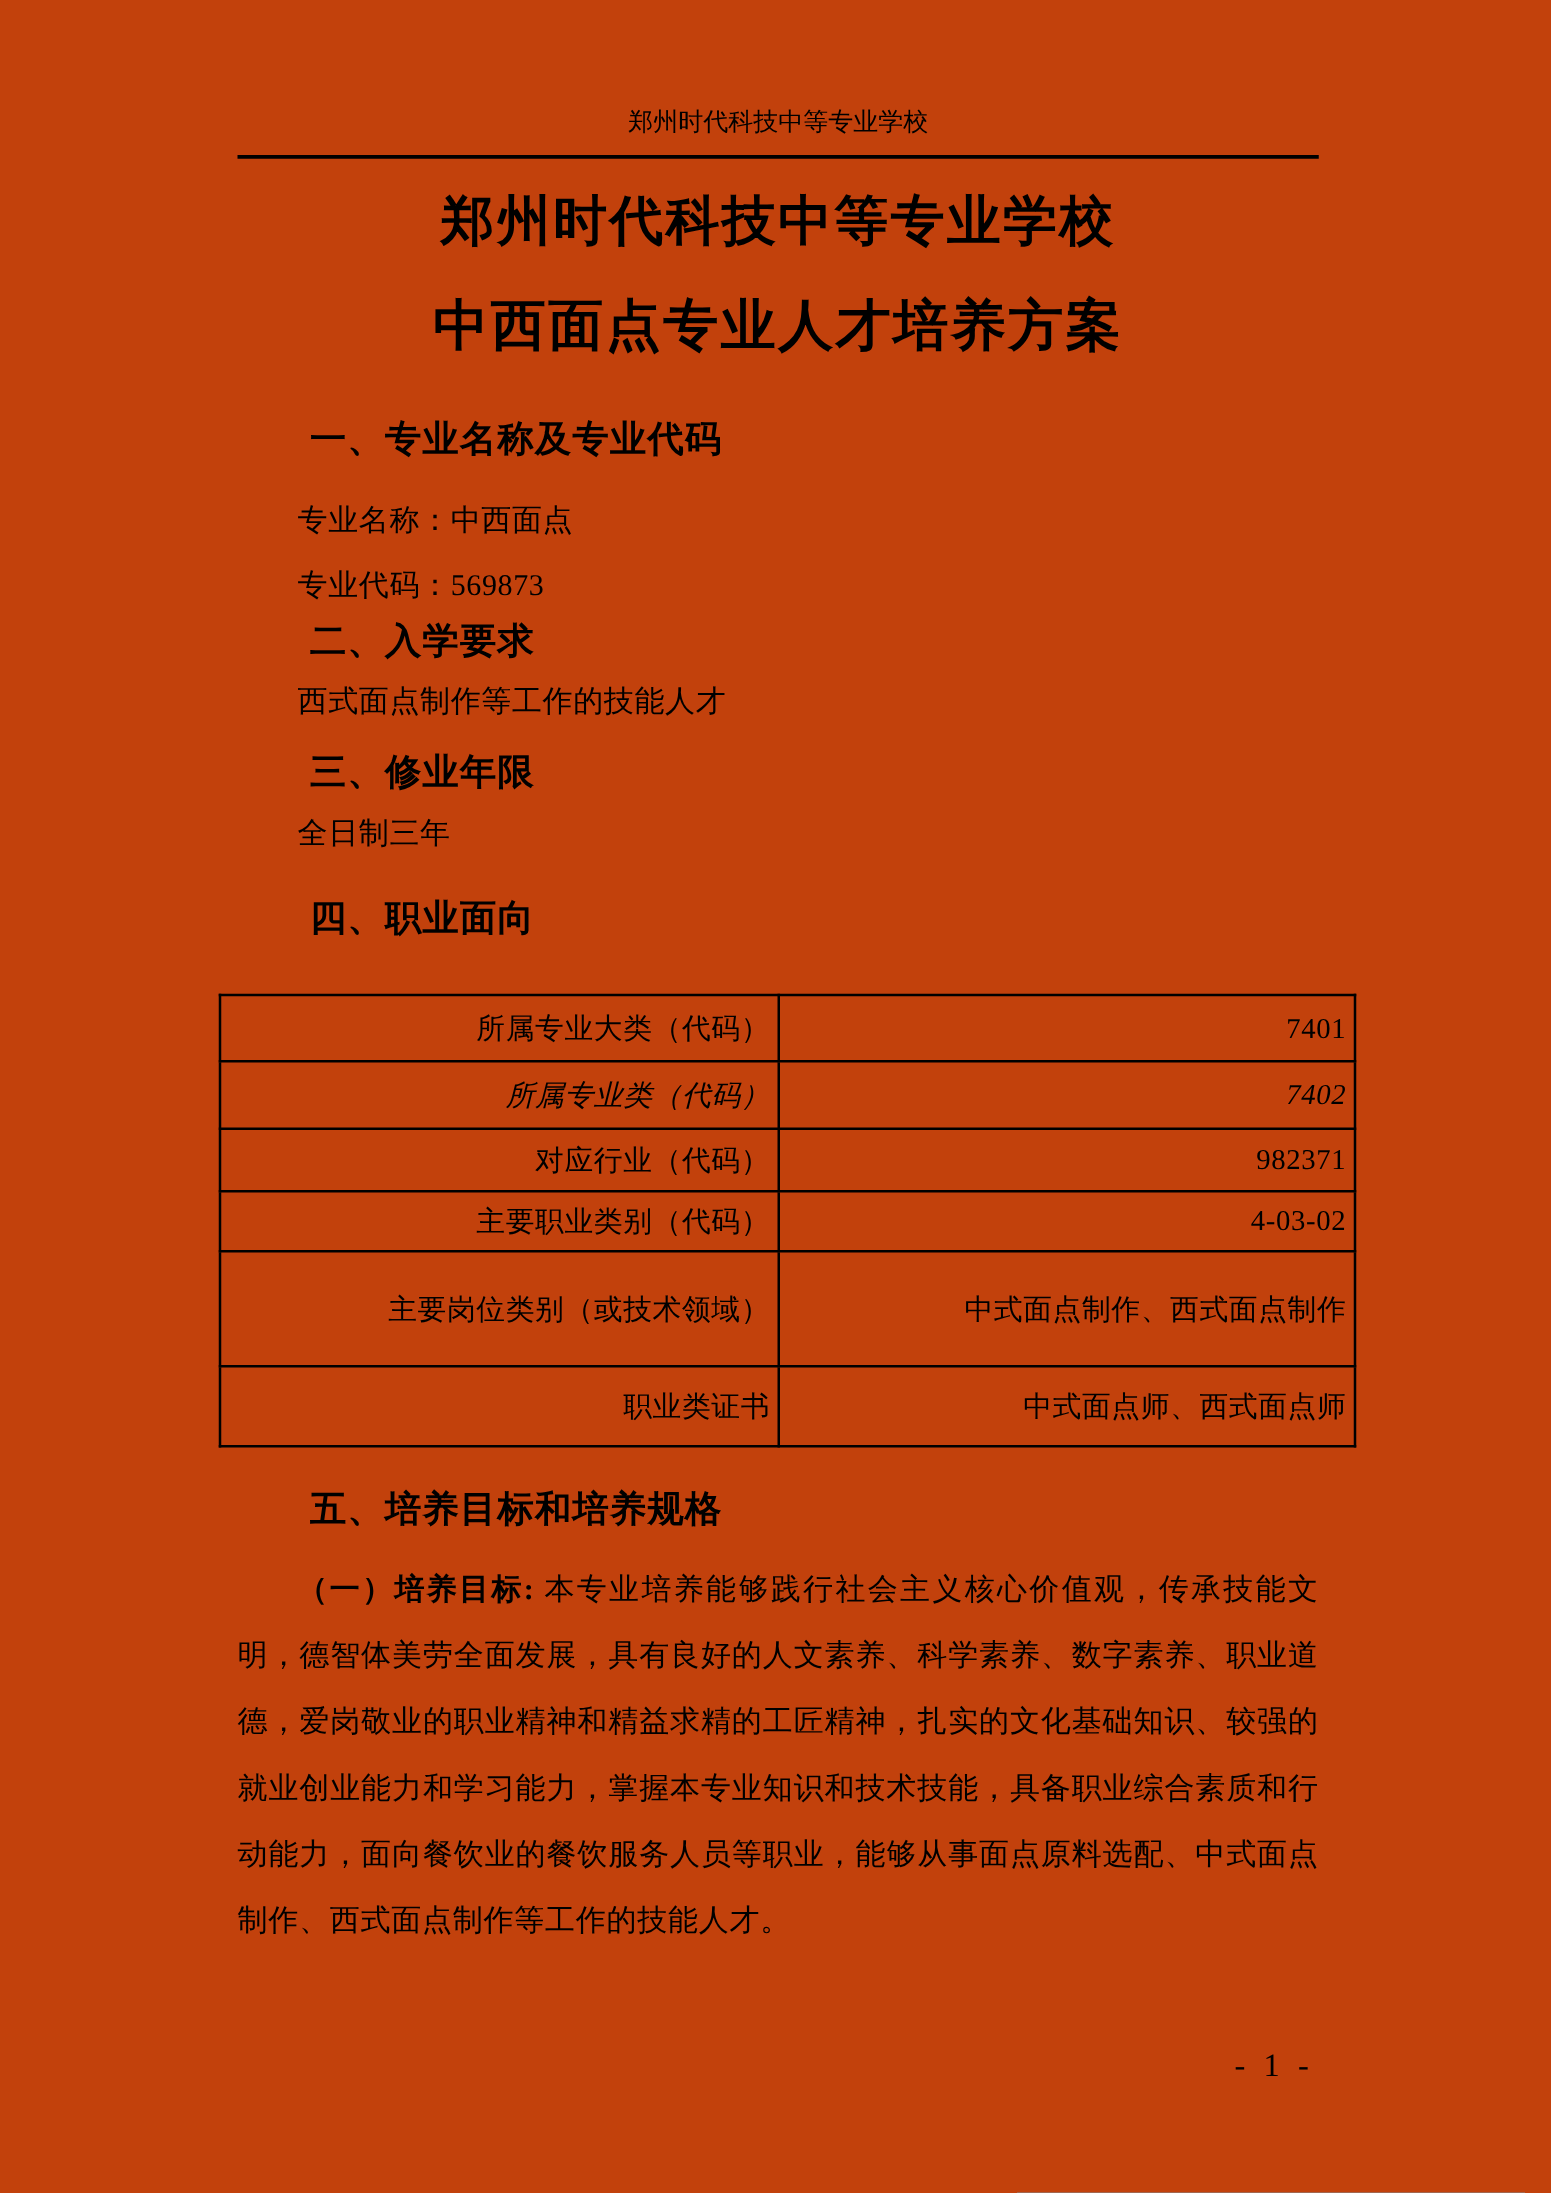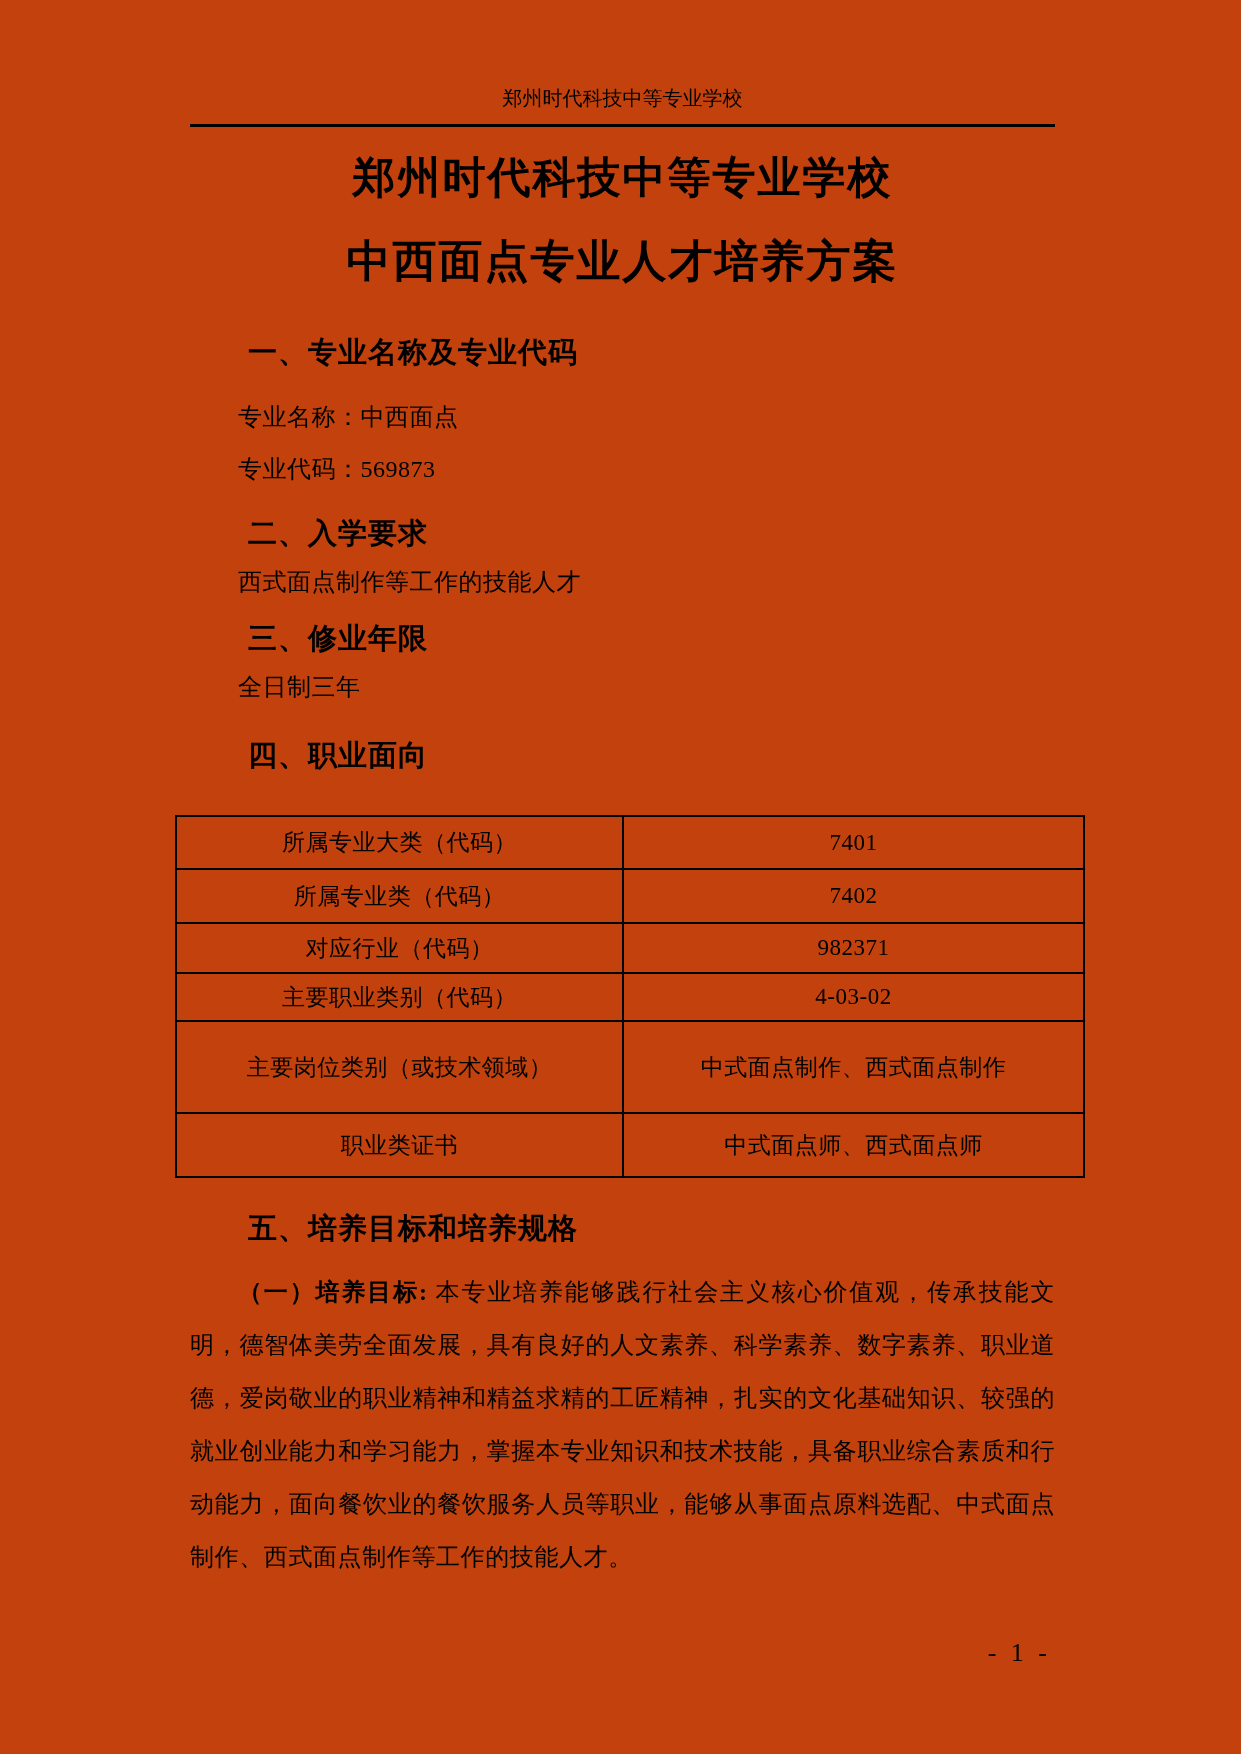--- a/index.html
+++ b/index.html
@@ -47,21 +47,21 @@
   }
   .sec-heading {
     font-family: "Liberation Sans", "DejaVu Sans", sans-serif;
     font-weight: bold;
     font-size: 29px;
     line-height: 34px;
     text-indent: 2em;
     letter-spacing: 1px;
   }
   .h1 { margin-top: 48px; }
-  .h2 { margin-top: 33px; }
+  .h2 { margin-top: 13px; }
   .h3 { margin-top: 25px; }
   .h4 { margin-top: 37px; }
   .h5 { margin-top: 33px; }
   .body-line {
     font-size: 24px;
     line-height: 28px;
     text-indent: 2em;
     letter-spacing: 0.5px;
   }
   .b-first { margin-top: 34px; }
@@ -69,29 +69,29 @@
   .b-single { margin-top: 18px; }
   .career-table {
     margin-top: 43px;
     margin-left: -15px;
     width: 910px;
     border-collapse: collapse;
     table-layout: fixed;
   }
   .career-table td {
     border: 2px solid #000;
-    text-align: center;
+    text-align: right;
     vertical-align: middle;
     font-size: 23px;
     letter-spacing: 0.5px;
     padding: 0 6px;
   }
   .career-table col.c-label { width: 447px; }
   .career-table tr:nth-child(1) td { height: 53px; }
-  .career-table tr:nth-child(2) td { height: 54px; }
+  .career-table tr:nth-child(2) td { height: 54px; font-style: italic; }
   .career-table tr:nth-child(3) td { height: 50px; }
   .career-table tr:nth-child(4) td { height: 48px; }
   .career-table tr:nth-child(5) td { height: 92px; }
   .career-table tr:nth-child(6) td { height: 64px; }
   .goal-para {
     margin-top: 21px;
     font-size: 24px;
     line-height: 53px;
     text-indent: 2em;
     text-align: justify;

